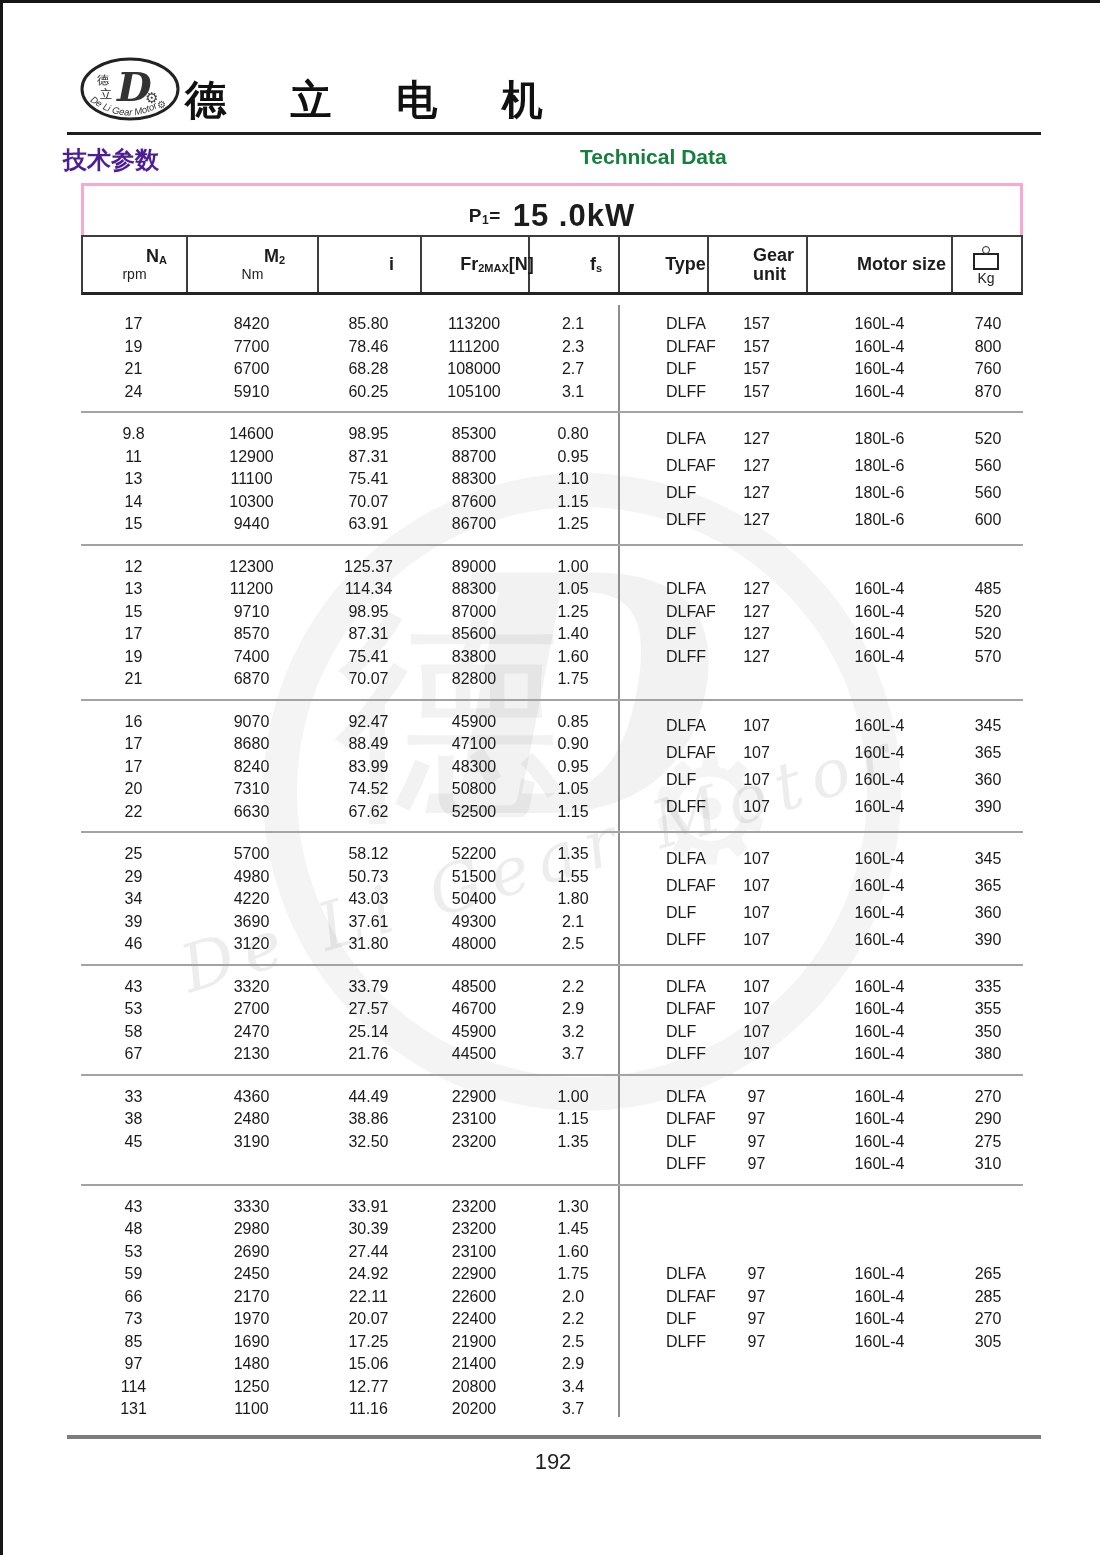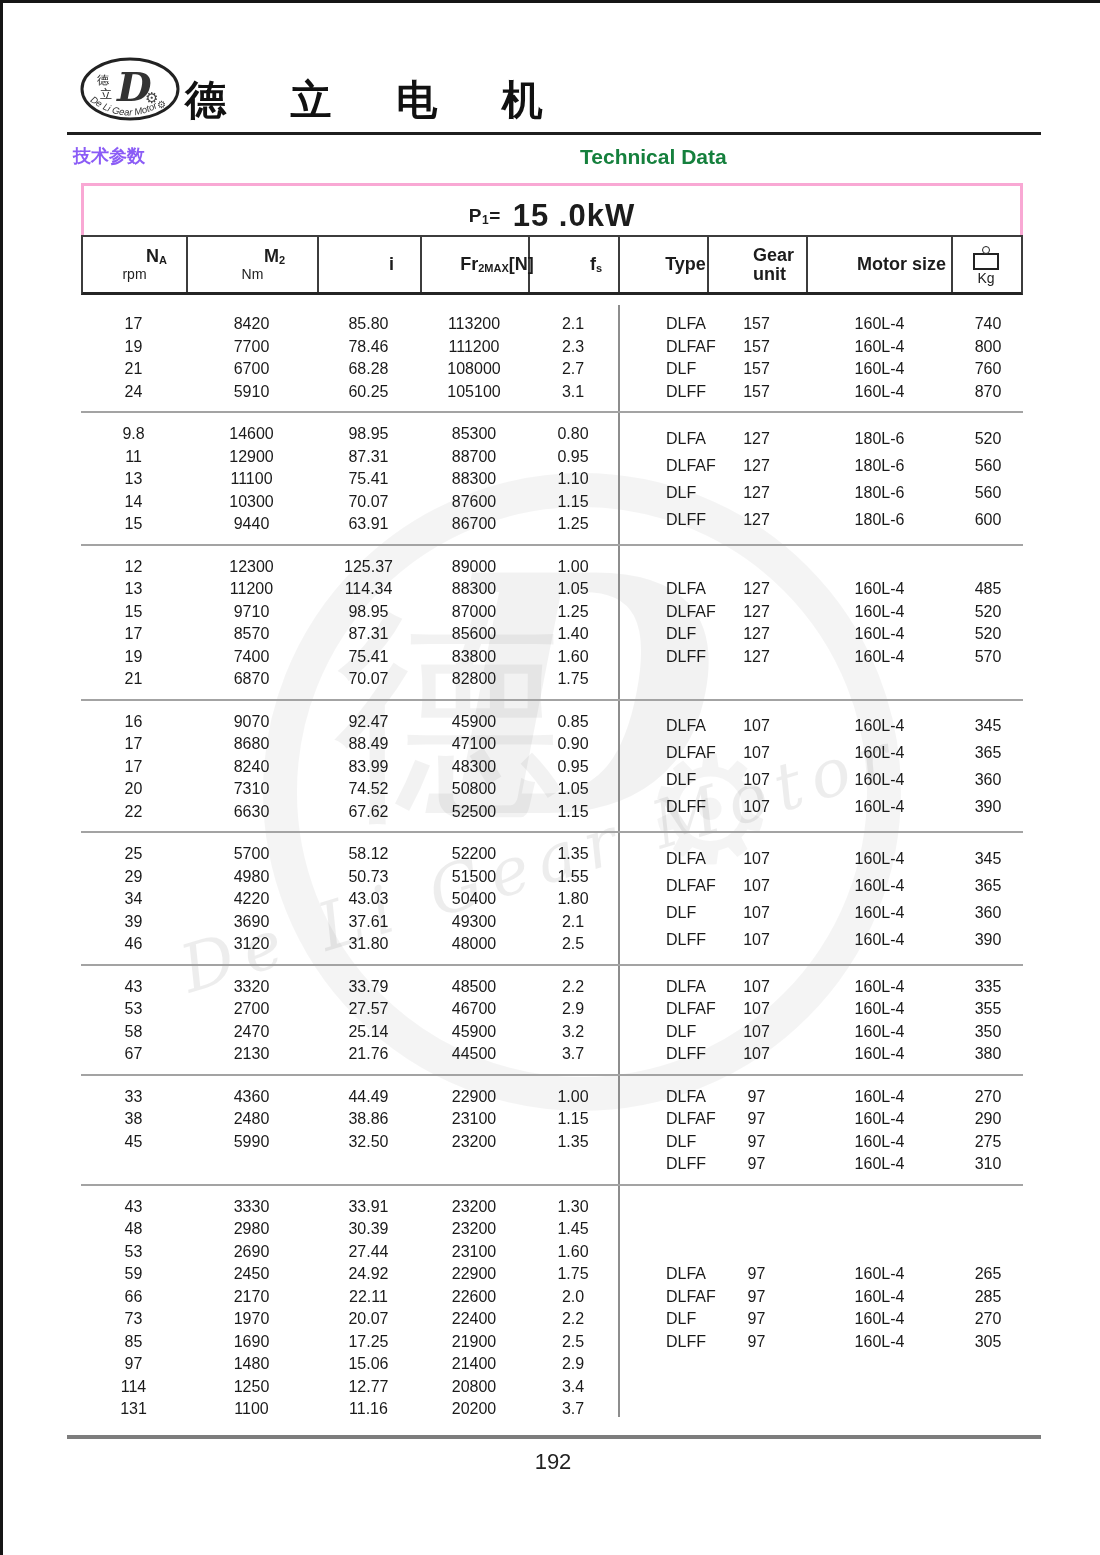--- a/index.html
+++ b/index.html
@@ -10,21 +10,21 @@
     box-sizing:border-box; overflow:hidden;
   }
   
   .logo { position:absolute; left:68px; top:50px; }
   .brand-title {
     position:absolute; left:182px; top:70px;
     font-family:Liberation Mono, monospace; font-weight:bold;
     font-size:41px; letter-spacing:20px; color:#111; white-space:nowrap;
   }
   .top-rule { position:absolute; left:64px; top:129px; width:974px; height:3px; background:#1f1f1f; }
-  .section-cn { position:absolute; left:70px; top:141px; font-size:18px; font-weight:bold; color:#8b5cf6; }
+  .section-cn { position:absolute; left:60px; top:141px; font-size:24px; font-weight:bold; color:#4c1d95; }
   .section-en { position:absolute; left:577px; top:142px; font-size:21px; font-weight:bold; color:#15803d;text-align:center; }
 
   
   .title-box {
     position:absolute; left:78px; top:180px; width:942px; height:66px;
     border:3px solid #f9a8d4; box-sizing:border-box;
     display:flex; align-items:center; justify-content:center;
   }
   .title-box .p1 { font-size:19px; font-weight:bold; letter-spacing:0.5px; }
   .title-box .p1 .sub { font-size:12px; vertical-align:-2px; }
@@ -555,21 +555,21 @@
             </div>
             <div class="row row-left">
               <span class="cell">38</span>
               <span class="cell">2480</span>
               <span class="cell">38.86</span>
               <span class="cell">23100</span>
               <span class="cell">1.15</span>
             </div>
             <div class="row row-left">
               <span class="cell">45</span>
-              <span class="cell">5990</span>
+              <span class="cell">3190</span>
               <span class="cell">32.50</span>
               <span class="cell">23200</span>
               <span class="cell">1.35</span>
             </div>
           </div>
           <div class="half half-right">
             <div class="row row-right">
               <span class="cell">DLFA</span>
               <span class="cell">97</span>
               <span class="cell">160L-4</span>

